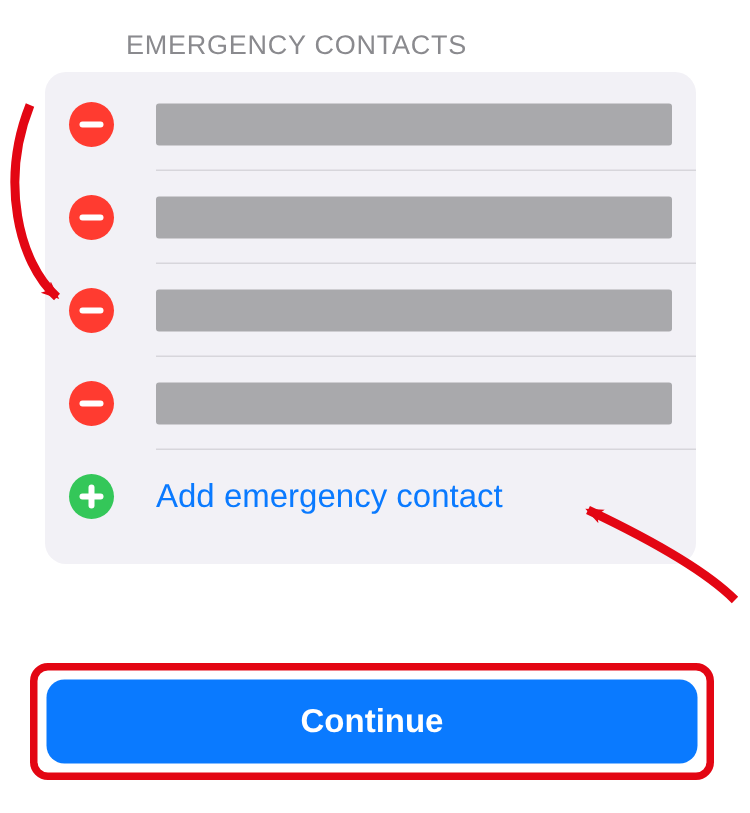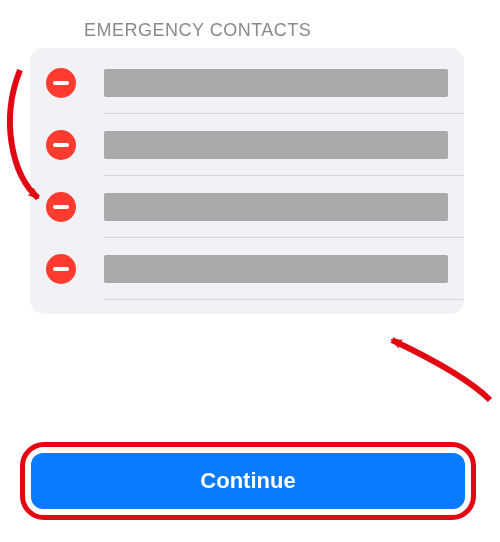--- a/index.html
+++ b/index.html
@@ -89,21 +89,21 @@
     font-size: 22px;
     font-weight: 400;
   }
   .continue-frame {
     position: absolute;
     left: 20px;
     top: 442px;
     width: 456px;
     height: 78px;
     border: 5px solid #e30613;
-    border-radius: 24px;
+    border-radius: 12px;
     padding: 6px;
   }
   .continue-btn {
     width: 100%;
     height: 100%;
     background: #0a7aff;
     border-radius: 12px;
     display: flex;
     align-items: center;
     justify-content: center;
@@ -152,20 +152,26 @@
   </div>
 
   <div class="row">
     <div class="delete-icon"></div>
     <div class="content">
       <div class="contact-placeholder"></div>
       <div class="divider"></div>
     </div>
   </div>
 
+  <div class="row add-row">
+    <div class="add-icon"></div>
+    <div class="content">
+      <span class="link">Add emergency contact</span>
+    </div>
+  </div>
 
 </div>
 
 <div class="continue-frame">
   <button class="continue-btn">Continue</button>
 </div>
 
 <svg class="overlay" width="500" height="542">
   <defs>
     <marker id="ah" markerWidth="14" markerHeight="14" refX="10" refY="5" orient="auto" markerUnits="userSpaceOnUse">

